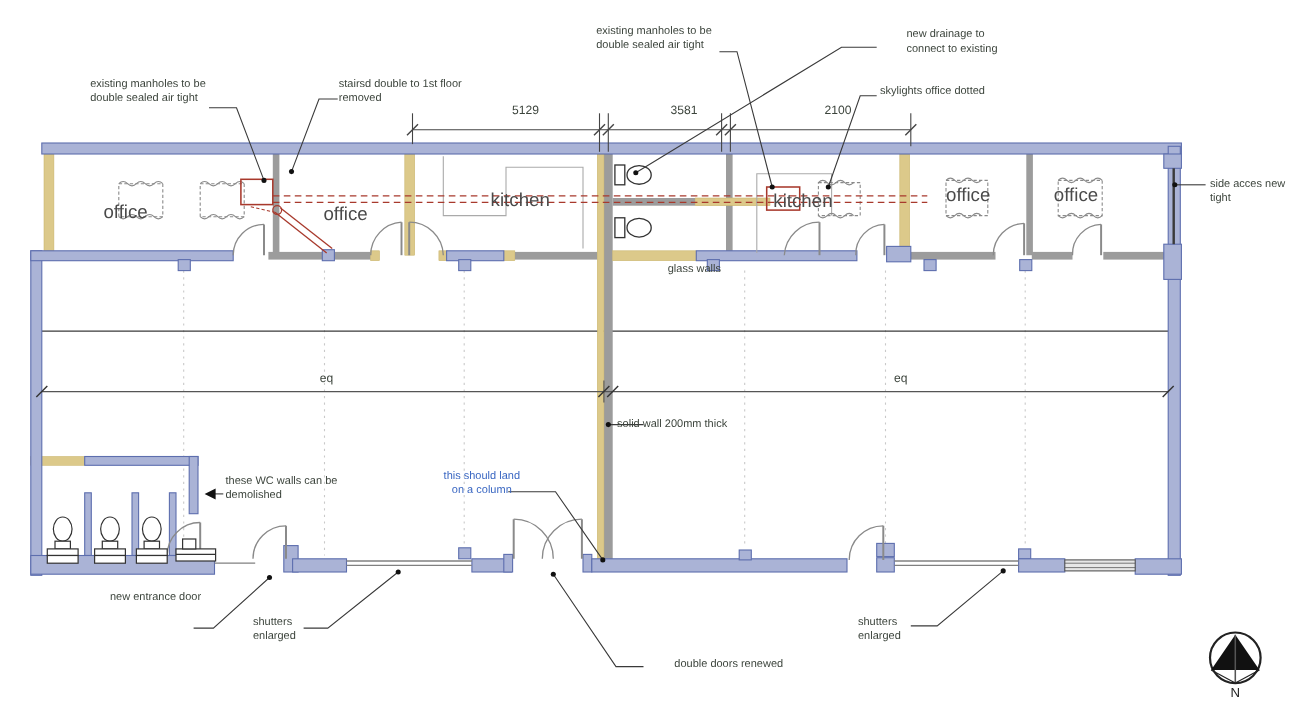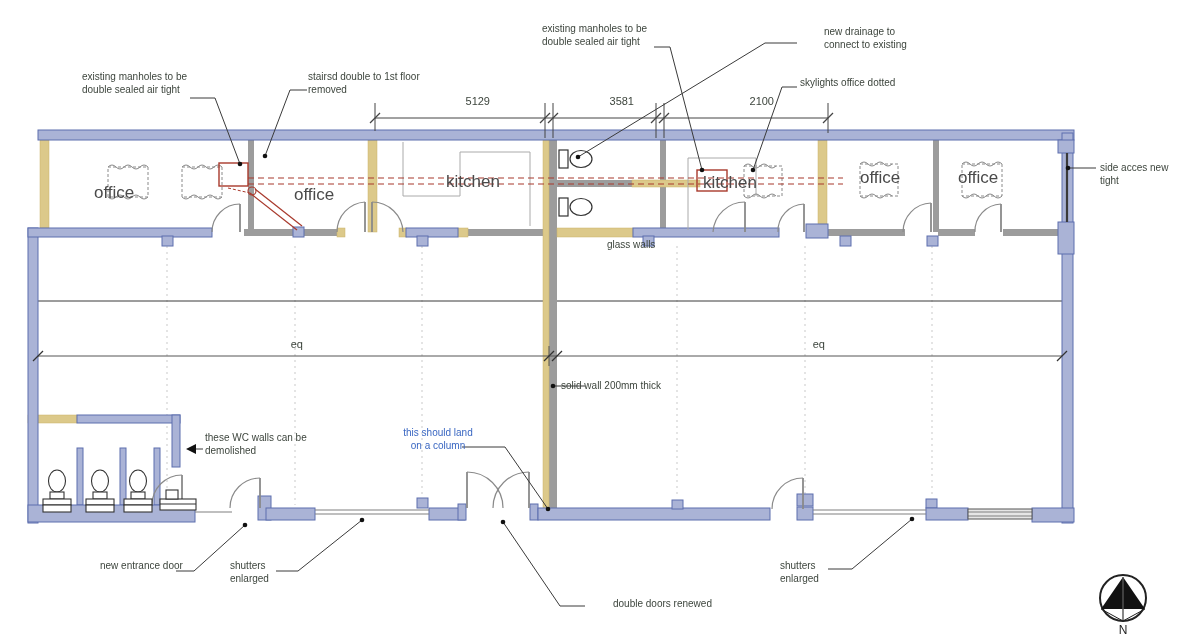--- a/index.html
+++ b/index.html
@@ -264,21 +264,21 @@
   <div class="lbl" style="left:82px;top:70px;width:115px">existing manholes to be double sealed air tight</div>
   <div class="lbl" style="left:308px;top:70px;width:112px">stairsd double to 1st floor removed</div>
   <div class="lbl" style="left:542px;top:22px;width:115px">existing manholes to be double sealed air tight</div>
   <div class="lbl" style="left:824px;top:25px;width:102px">new drainage to connect to existing</div>
   <div class="lbl" style="left:800px;top:76px;width:170px">skylights office dotted</div>
   <div class="lbl" style="left:1100px;top:161px;width:90px">side acces new tight</div>
   <div class="lbl" style="left:607px;top:238px;width:90px">glass walls</div>
   <div class="lbl" style="left:561px;top:379px;width:170px">solid wall 200mm thick</div>
   <div class="lbl" style="left:205px;top:431px;width:155px">these WC walls can be demolished</div>
   <div class="lbl blue-note" style="left:402px;top:426px;width:72px">this should land on a column</div>
-  <div class="lbl" style="left:100px;top:559px;width:90px">new entrance door</div>
+  <div class="lbl" style="left:100px;top:536px;width:90px">new entrance door</div>
   <div class="lbl" style="left:230px;top:559px;width:62px">shutters enlarged</div>
   <div class="lbl" style="left:613px;top:597px;width:170px">double doors renewed</div>
   <div class="lbl" style="left:780px;top:559px;width:62px">shutters enlarged</div>
 
   <div class="dim" style="left:430px;top:95px">5129</div>
   <div class="dim" style="left:574px;top:95px">3581</div>
   <div class="dim" style="left:714px;top:95px">2100</div>
   <div class="dim" style="left:253px;top:338px;width:50px">eq</div>
   <div class="dim" style="left:775px;top:338px;width:50px">eq</div>
 

